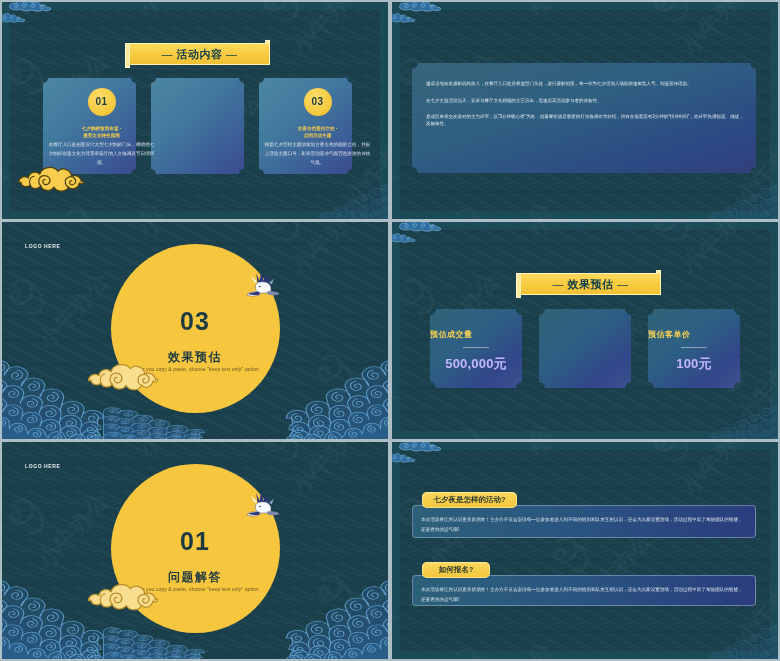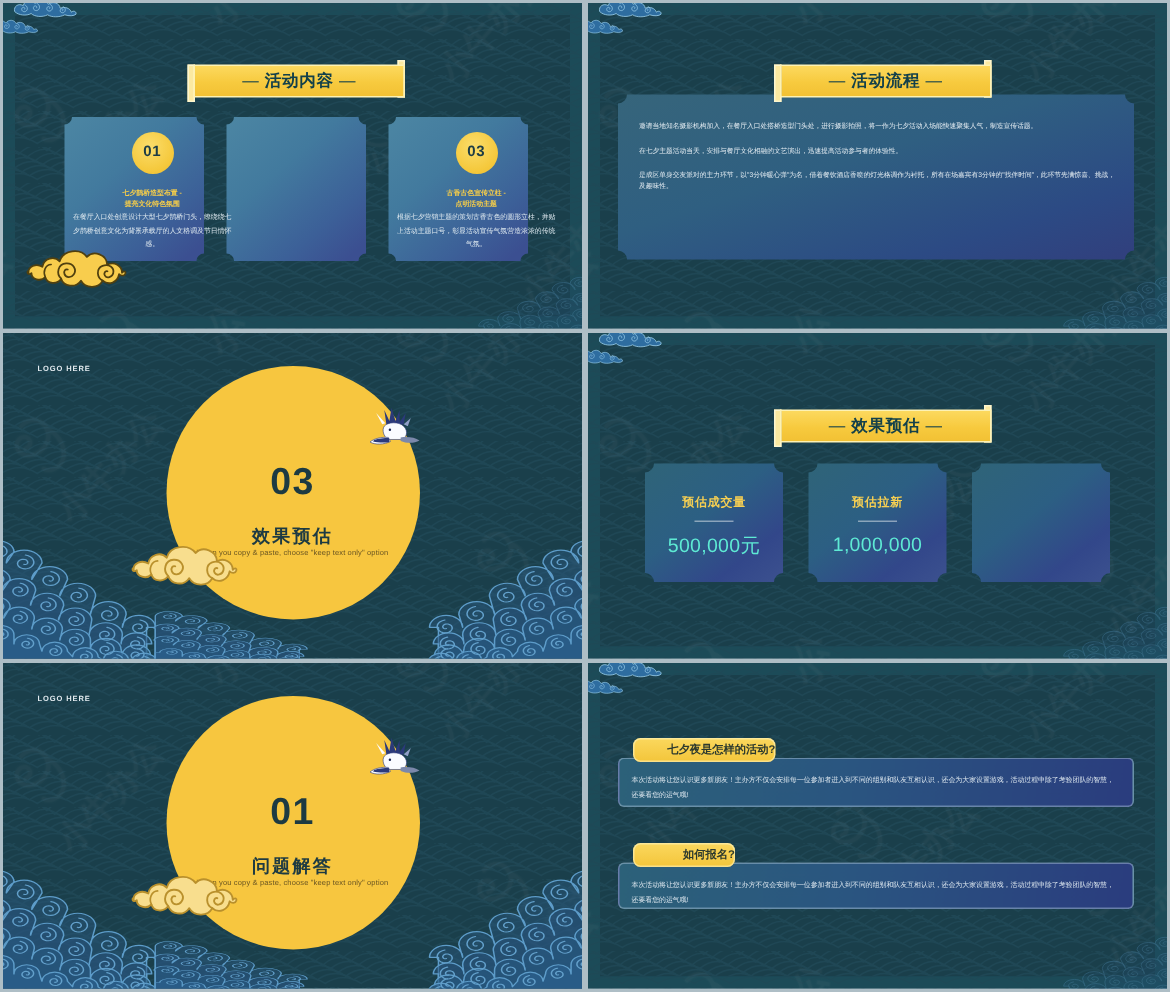--- a/index.html
+++ b/index.html
@@ -32,28 +32,28 @@
   .secnum{position:absolute;left:0;right:0;top:87px;text-align:center;color:#1d3a42;font-size:25px;font-weight:bold;letter-spacing:1px;line-height:24px;}
   .sectt{position:absolute;left:0;right:0;top:128px;text-align:center;color:#1d3a42;font-size:12px;font-weight:bold;letter-spacing:1.5px;line-height:14px;}
   .secsub{position:absolute;left:0;right:0;top:144px;text-align:center;color:#6b5622;font-size:5px;letter-spacing:0.1px;line-height:7px;}
 
   
   .s2txt{position:absolute;left:34px;top:78px;width:318px;color:#e2ebf1;font-size:4.5px;line-height:7px;}
   .s2txt p{margin:0 0 9.5px 0;}
 
   
   .statc{position:absolute;width:92px;height:79px;top:87px;}
-  .statlb{position:absolute;left:0;right:0;top:20px;text-align:center;color:#f6cf52;font-size:8px;font-weight:bold;letter-spacing:0.5px;}
+  .statlb{position:absolute;left:0;right:0;top:20px;color:#f6cf52;font-size:8px;font-weight:bold;letter-spacing:0.5px;}
   .statdv{position:absolute;left:50%;margin-left:-13px;top:38px;width:26px;height:1px;background:rgba(255,255,255,0.45);}
-  .statvl{position:absolute;left:0;right:0;top:46px;text-align:center;color:#5eead4;font-size:13px;font-weight:normal;letter-spacing:0.2px;}
+  .statvl{position:absolute;left:0;right:0;top:46px;text-align:center;color:#c4b5fd;font-size:13px;font-weight:bold;letter-spacing:0.2px;}
 
   
   .qpill{position:absolute;height:16px;border-radius:5px;
      background:linear-gradient(180deg,#fbd85e,#f3c53a);
-     color:#2d3a2e;font-size:7.5px;font-weight:bold;line-height:16px;text-align:right;
+     color:#2d3a2e;font-size:7.5px;font-weight:bold;line-height:16px;text-align:center;
      box-shadow:0 0 0 1px rgba(255,246,200,.55) inset;z-index:3;}
   .qans{position:absolute;left:20px;width:344px;border-radius:4px;
      background:linear-gradient(100deg,#2c6179 0%,#2a5580 45%,#2a3c7e 100%);
      border:1px solid rgba(180,205,225,.45);box-sizing:border-box;}
   .qanst{position:absolute;left:8px;right:12px;top:9px;color:#dde7ef;font-size:4.6px;line-height:10px;}
 </style>
 </head>
 <body>
 
 <div class="grid">
@@ -303,26 +303,20 @@
 <stop offset="0.78" stop-color="#2c4a84"></stop>
             <stop offset="1" stop-color="#313f7d"></stop>
           </linearGradient>
         </defs>
         <path d="M20 67 a6 6 0 0 0 6 -6 h332 a6 6 0 0 0 6 6 v98 a6 6 0 0 0 -6 6 h-332 a6 6 0 0 0 -6 -6 z" fill="url(#s2g)"></path>
       </svg>
       <div class="s2txt">
         <p>邀请当地知名摄影机构加入，在餐厅入口处搭桥造型门头处，进行摄影拍照，将一作为七夕活动入场能快速聚集人气，制造宣传话题。</p>
         <p>在七夕主题活动当天，安排与餐厅文化相融的文艺演出，迅速提高活动参与者的体验性。</p>
         <p>是成区单身交友派对的主力环节，以"3分钟暖心弹"为名，借着餐饮酒店香喷的灯光格调作为衬托，所有在场嘉宾有3分钟的"找伴时间"，此环节先满惊喜、挑战，及趣味性。</p>
-      </div>
-      <div class="banner" style="left:124px;top:38px">
-        <div class="bn-tl"></div>
-        <div class="bn-tr"></div>
-        <div class="bn-body"></div>
-        <div class="bn-txt"><span class="bn-d">—</span> <span>活动流程</span> <span class="bn-d">—</span></div>
       </div>
       <svg class="abs" style="left:322px;top:178px;width:66px;height:52px;overflow:visible;opacity:0.33" viewBox="0 0 120 150" preserveAspectRatio="none">
         <g transform="scale(-1,1) translate(-120,0)">
           <path d="M-6 26 L-6.0 26.0 A12.0 12.0 0 0 1 18.0 26.0 L12.0 38.0 A14.0 14.0 0 0 1 40.0 38.0 L32.0 56.0 A14.0 14.0 0 0 1 60.0 56.0 L54.0 74.0 A14.0 14.0 0 0 1 82.0 74.0 L78.0 94.0 A14.0 14.0 0 0 1 106.0 94.0 L103.0 108.0 A13.0 13.0 0 0 1 129.0 108.0 L122 108 L122 170 L-6 170 Z" fill="#2a5a85" fill-opacity="0.42" stroke="#5d9cc9" stroke-width="1.2" stroke-linejoin="round"></path>
           <path d="M-6 56 L-7.0 56.0 A11.0 11.0 0 0 1 15.0 56.0 L9.0 68.0 A13.0 13.0 0 0 1 35.0 68.0 L31.0 84.0 A13.0 13.0 0 0 1 57.0 84.0 L53.0 100.0 A13.0 13.0 0 0 1 79.0 100.0 L77.0 116.0 A13.0 13.0 0 0 1 103.0 116.0 L102.0 126.0 A12.0 12.0 0 0 1 126.0 126.0 L122 126 L122 170 L-6 170 Z" fill="#27527c" fill-opacity="0.5" stroke="#5d9cc9" stroke-width="1.2" stroke-linejoin="round"></path>
           <path d="M-6 86 L-7.0 86.0 A11.0 11.0 0 0 1 15.0 86.0 L10.0 98.0 A12.0 12.0 0 0 1 34.0 98.0 L32.0 110.0 A12.0 12.0 0 0 1 56.0 110.0 L54.0 122.0 A12.0 12.0 0 0 1 78.0 122.0 L78.0 132.0 A12.0 12.0 0 0 1 102.0 132.0 L103.0 138.0 A11.0 11.0 0 0 1 125.0 138.0 L122 138 L122 170 L-6 170 Z" fill="#275880" fill-opacity="0.62" stroke="#5d9cc9" stroke-width="1.2" stroke-linejoin="round"></path>
           <path d="M-6 116 L-2.0 116.0 A10.0 10.0 0 0 1 18.0 116.0 L18.0 126.0 A10.0 10.0 0 0 1 38.0 126.0 L40.0 134.0 A10.0 10.0 0 0 1 60.0 134.0 L64.0 140.0 A10.0 10.0 0 0 1 84.0 140.0 L88.0 144.0 A10.0 10.0 0 0 1 108.0 144.0 L110.0 146.0 A10.0 10.0 0 0 1 130.0 146.0 L122 146 L122 170 L-6 170 Z" fill="#2b5f8a" fill-opacity="0.78" stroke="#5d9cc9" stroke-width="1.2" stroke-linejoin="round"></path>
           <g fill="none" stroke="#63a0cb" stroke-width="1.2" stroke-linecap="round">
             <path d="M6.9 18.6L8.7 19.3L10.3 20.3L11.4 21.7L12.2 23.4L12.5 25.1L12.4 26.8L11.8 28.3L10.8 29.6L9.6 30.6L8.2 31.2L6.8 31.5L5.4 31.3L4.1 30.8L3.0 30.0L2.2 29.0L1.7 27.8L1.6 26.6L1.7 25.5L2.2 24.5L2.8 23.6L3.7 23.0L4.6 22.7L5.5 22.6L6.4 22.8L7.2 23.1L7.8 23.7L8.2 24.3L8.4 25.0L8.4 25.7L8.2 26.3L7.9 26.8L7.5 27.1L7.1 27.3L6.6 27.4L6.2 27.4L5.9 27.2"></path>
             <path d="M27.0 29.4L29.2 30.1L31.0 31.4L32.4 33.0L33.2 34.9L33.6 36.9L33.4 38.9L32.7 40.7L31.6 42.2L30.2 43.4L28.6 44.1L26.9 44.4L25.2 44.2L23.7 43.6L22.5 42.7L21.6 41.5L21.0 40.1L20.8 38.7L21.0 37.4L21.5 36.2L22.3 35.2L23.3 34.5L24.3 34.1L25.4 34.0L26.5 34.2L27.4 34.6L28.1 35.3L28.5 36.0L28.8 36.8L28.8 37.6L28.6 38.3L28.2 38.9L27.8 39.3L27.2 39.6L26.7 39.7L26.2 39.6L25.8 39.4"></path>
@@ -646,24 +640,24 @@
         </defs>
         <path d="M38 93 a6 6 0 0 0 6 -6 h80 a6 6 0 0 0 6 6 v67 a6 6 0 0 0 -6 6 h-80 a6 6 0 0 0 -6 -6 z" fill="url(#s4g)"></path>
         <path d="M147 93 a6 6 0 0 0 6 -6 h80 a6 6 0 0 0 6 6 v67 a6 6 0 0 0 -6 6 h-80 a6 6 0 0 0 -6 -6 z" fill="url(#s4g)"></path>
         <path d="M256 93 a6 6 0 0 0 6 -6 h80 a6 6 0 0 0 6 6 v67 a6 6 0 0 0 -6 6 h-80 a6 6 0 0 0 -6 -6 z" fill="url(#s4g)"></path>
       </svg>
       <div class="statc" style="left:38px">
         <div class="statlb">预估成交量</div>
         <div class="statdv"></div>
         <div class="statvl">500,000元</div>
       </div>
-      <div class="statc" style="left:147px">
-        <div class="statlb">预估拉新</div>
+      <div class="statc" style="left:256px">
+        <div class="statlb">预估客单价</div>
         <div class="statdv"></div>
-        <div class="statvl">1,000,000</div>
+        <div class="statvl">100元</div>
       </div>
       <div class="banner" style="left:124px;top:48px">
         <div class="bn-tl"></div>
         <div class="bn-tr"></div>
         <div class="bn-body"></div>
         <div class="bn-txt"><span class="bn-d">—</span> <span>效果预估</span> <span class="bn-d">—</span></div>
       </div>
       <svg class="abs" style="left:322px;top:178px;width:66px;height:52px;overflow:visible;opacity:0.33" viewBox="0 0 120 150" preserveAspectRatio="none">
         <g transform="scale(-1,1) translate(-120,0)">
           <path d="M-6 26 L-6.0 26.0 A12.0 12.0 0 0 1 18.0 26.0 L12.0 38.0 A14.0 14.0 0 0 1 40.0 38.0 L32.0 56.0 A14.0 14.0 0 0 1 60.0 56.0 L54.0 74.0 A14.0 14.0 0 0 1 82.0 74.0 L78.0 94.0 A14.0 14.0 0 0 1 106.0 94.0 L103.0 108.0 A13.0 13.0 0 0 1 129.0 108.0 L122 108 L122 170 L-6 170 Z" fill="#2a5a85" fill-opacity="0.42" stroke="#5d9cc9" stroke-width="1.2" stroke-linejoin="round"></path>

